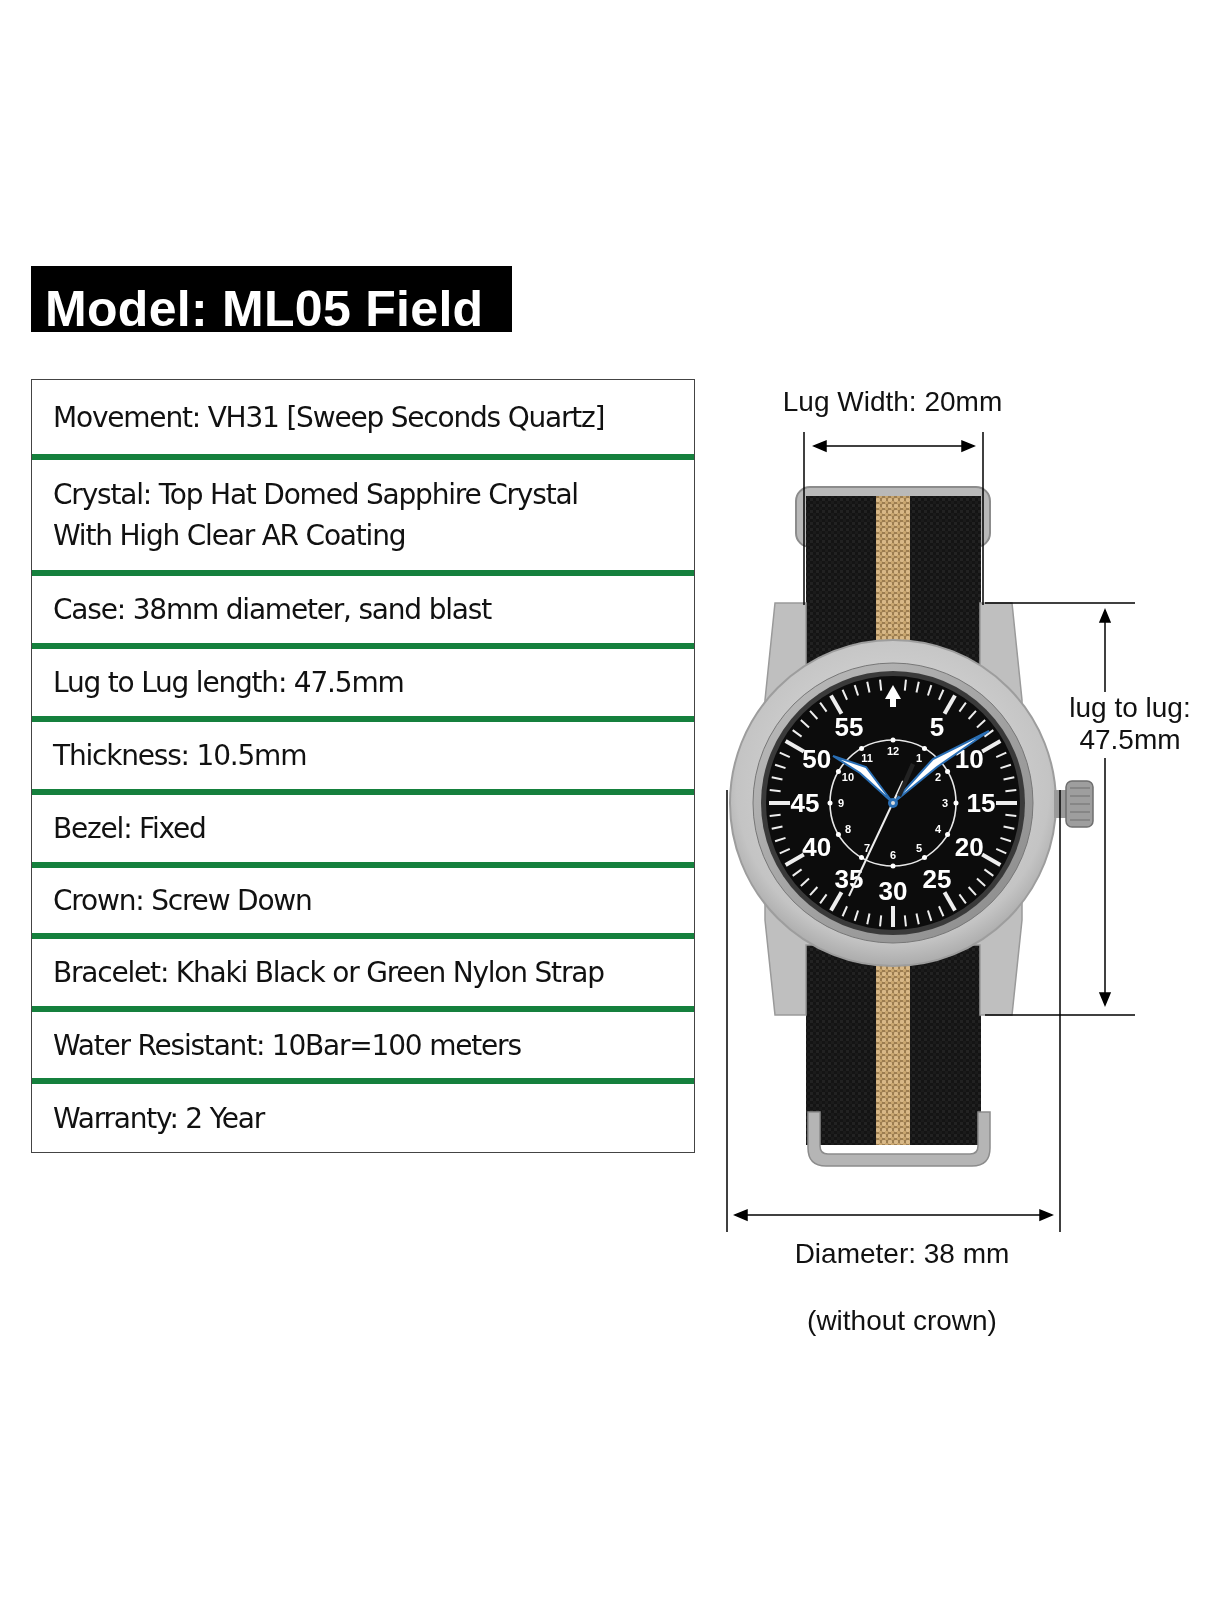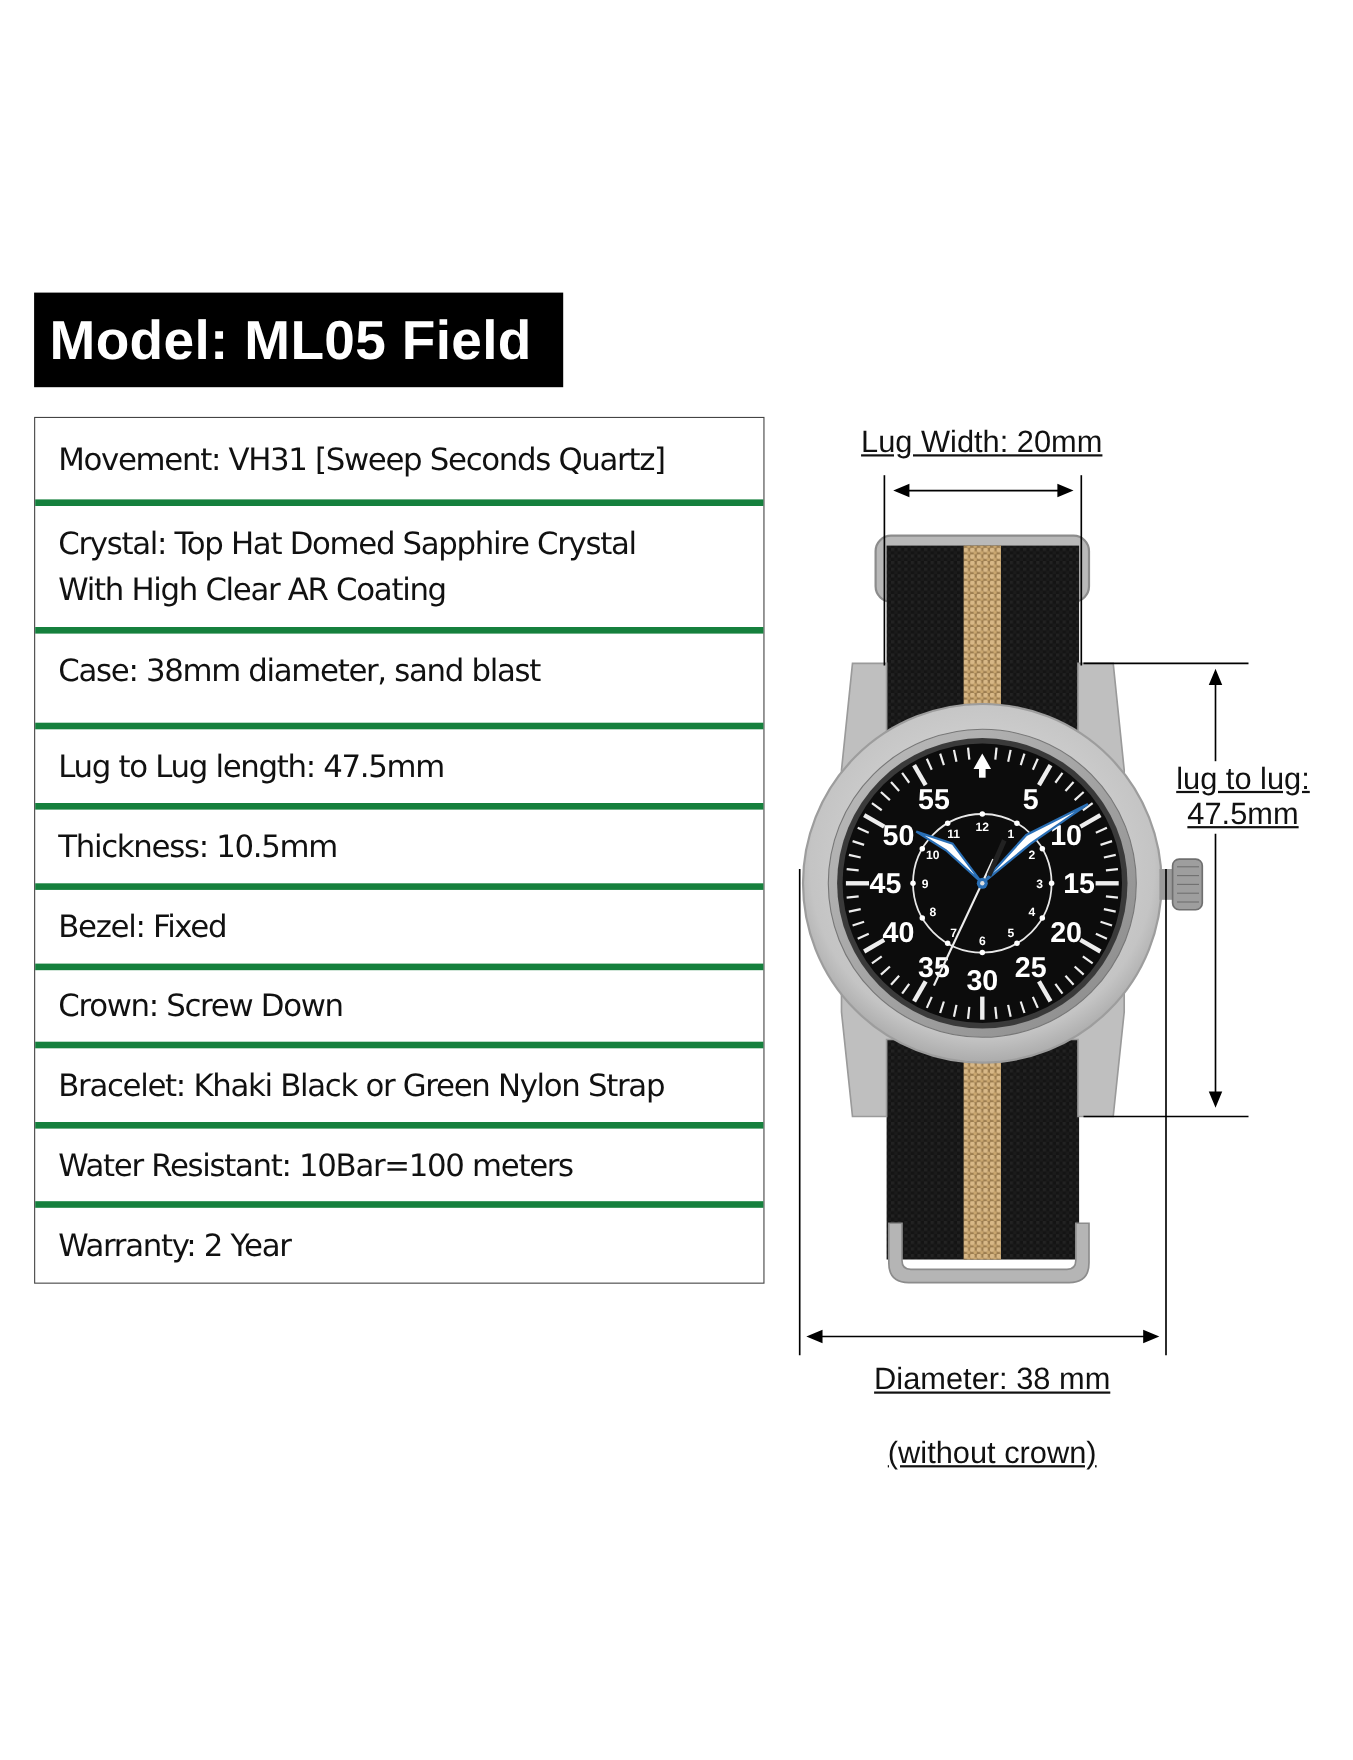--- a/index.html
+++ b/index.html
@@ -1,24 +1,24 @@
 <!DOCTYPE html>
 <html><head>
 <meta charset="utf-8">
 <style>
   html,body{margin:0;padding:0;background:#fff;}
   body{width:1230px;height:1600px;position:relative;overflow:hidden;font-family:"DejaVu Sans",sans-serif;color:#111;}
-  .title{position:absolute;left:31px;top:266px;width:481px;height:86px;background:#000;color:#fff;
+  .title{position:absolute;left:31px;top:266px;width:481px;height:66px;background:#000;color:#fff;
     font-family:"Liberation Sans",sans-serif;font-weight:bold;font-size:50px;line-height:86px;padding-left:14px;box-sizing:border-box;letter-spacing:0.3px;}
   .specs{position:absolute;left:31px;top:379px;width:664px;border:1px solid #444;box-sizing:border-box;}
   .row{border-top:6px solid #15803d;box-sizing:border-box;padding-left:21px;display:flex;align-items:center;
     font-family:"DejaVu Sans",sans-serif;font-size:28px;letter-spacing:-1.2px;line-height:41px;transform-origin:left;}
   .row:first-child{border-top:none;}
   .row span{display:block;}
-  .label{position:absolute;font-family:"Liberation Sans",sans-serif;font-size:28px;color:#111;text-align:center;line-height:32px;text-decoration:underline;}
+  .label{position:absolute;font-family:"Liberation Sans",sans-serif;font-size:28px;color:#111;text-align:center;line-height:32px;}
   svg{position:absolute;left:0;top:0;}
 </style>
 </head>
 <body>
 
 <div class="title">Model: ML05 Field</div>
 
 <div class="specs" id="specs">
     <div class="row" style="height: 74px;">
       <div>
@@ -29,21 +29,21 @@
       <div>
         <span>Crystal: Top Hat Domed Sapphire Crystal</span>
         <span>With High Clear AR Coating</span>
       </div>
     </div>
     <div class="row" style="height: 73px;">
       <div>
         <span>Case: 38mm diameter, sand blast</span>
       </div>
     </div>
-    <div class="row" style="height: 73px; margin-top: 14px;">
+    <div class="row" style="height: 73px;">
       <div>
         <span>Lug to Lug length: 47.5mm</span>
       </div>
     </div>
     <div class="row" style="height: 73px;">
       <div>
         <span>Thickness: 10.5mm</span>
       </div>
     </div>
     <div class="row" style="height: 73px;">

